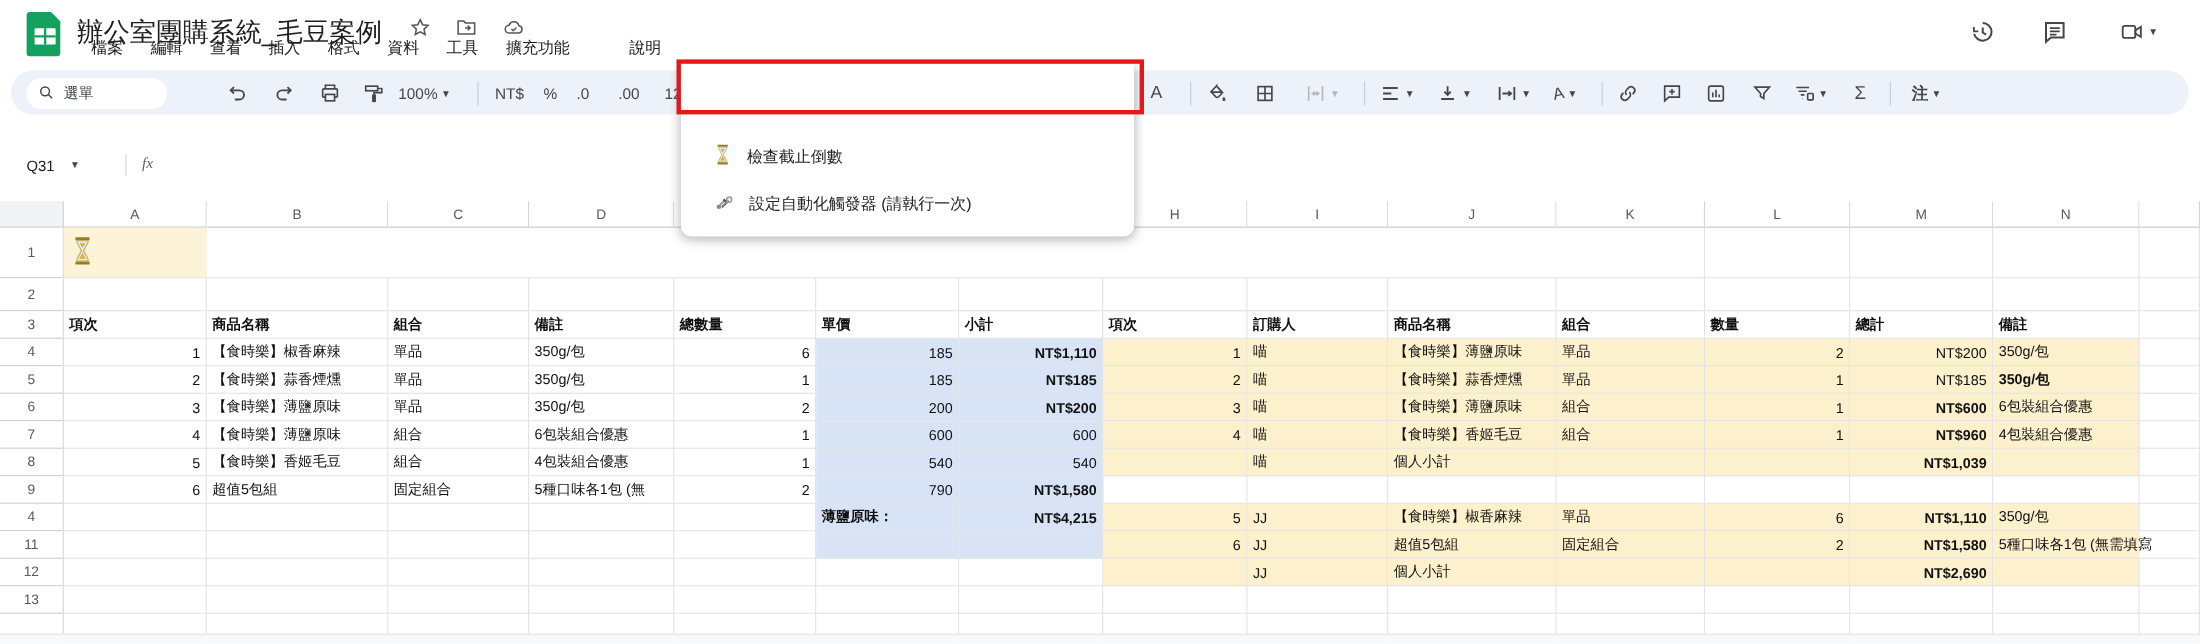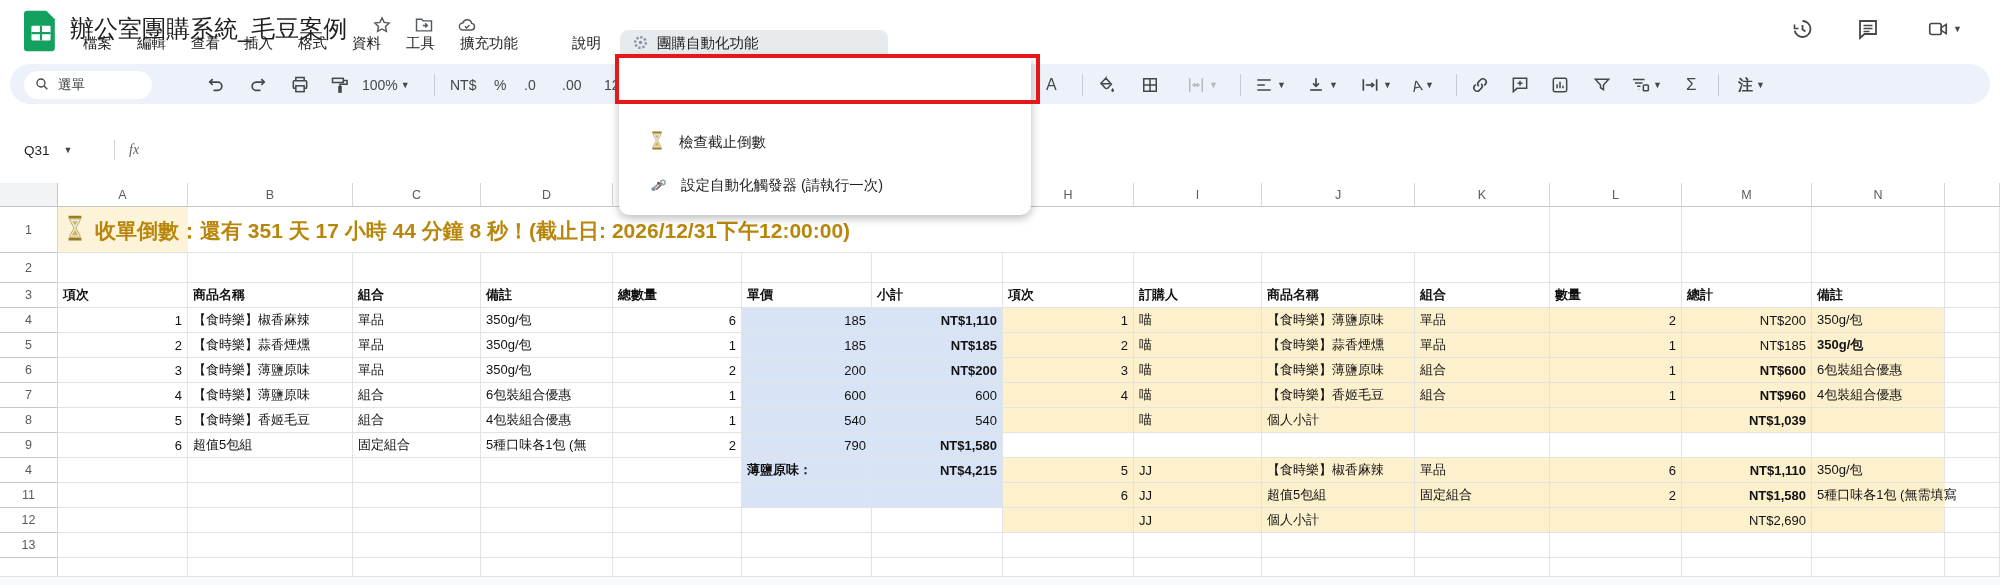--- a/index.html
+++ b/index.html
@@ -75,27 +75,20 @@
       <div class="menuitem" style="left: 83px;">檔案</div>
       <div class="menuitem" style="left: 137px;">編輯</div>
       <div class="menuitem" style="left: 191px;">查看</div>
       <div class="menuitem" style="left: 244px;">插入</div>
       <div class="menuitem" style="left: 298px;">格式</div>
       <div class="menuitem" style="left: 352px;">資料</div>
       <div class="menuitem" style="left: 406px;">工具</div>
       <div class="menuitem" style="left: 460px;">擴充功能</div>
       <div class="menuitem" style="left: 572px;">說明</div>
     </div>
-<div class="menutab">
-  <span><svg width="17" height="17" viewBox="0 0 24 24">
-          <circle cx="12" cy="12" r="7.5" fill="none" stroke="#8a8fa3" stroke-width="3.4" stroke-dasharray="3.1 2.6"></circle>
-          <circle cx="12" cy="12" r="2.4" fill="#8a8fa3"></circle>
-        </svg></span>
-  <span>團購自動化功能</span>
-</div>
 
 <div class="toolbar"></div>
 <div class="pill">
   <span><svg width="16" height="16" viewBox="0 0 24 24" fill="none" stroke="#444746" stroke-width="2">
           <circle cx="10.5" cy="10.5" r="6"></circle>
           <path d="M15 15l5 5"></path>
         </svg></span>
   <span>選單</span>
 </div>
 <div class="tbtn" style="left:206px">
@@ -449,21 +442,21 @@
       <div class="cell" style="left: 353px; top: 508px; width: 128px; height: 25px;"></div>
       <div class="cell" style="left: 481px; top: 508px; width: 132px; height: 25px;"></div>
       <div class="cell" style="left: 613px; top: 508px; width: 129px; height: 25px;"></div>
       <div class="cell" style="left: 742px; top: 508px; width: 130px; height: 25px;"></div>
       <div class="cell" style="left: 872px; top: 508px; width: 131px; height: 25px;"></div>
       <div class="cell" style="left: 1003px; top: 508px; width: 131px; height: 25px; background: rgb(253, 240, 204);"></div>
       <div class="cell" style="left: 1134px; top: 508px; width: 128px; height: 25px; background: rgb(253, 240, 204);">JJ</div>
       <div class="cell" style="left: 1262px; top: 508px; width: 153px; height: 25px; background: rgb(253, 240, 204);">個人小計</div>
       <div class="cell" style="left: 1415px; top: 508px; width: 135px; height: 25px; background: rgb(253, 240, 204);"></div>
       <div class="cell" style="left: 1550px; top: 508px; width: 132px; height: 25px; background: rgb(253, 240, 204);"></div>
-      <div class="cell" style="left: 1682px; top: 508px; width: 130px; height: 25px; background: rgb(253, 240, 204); font-weight: 400; justify-content: flex-end;">NT$2,690</div>
+      <div class="cell" style="left: 1682px; top: 508px; width: 130px; height: 25px; background: rgb(253, 240, 204); font-weight: 700; justify-content: flex-end;">NT$2,690</div>
       <div class="cell" style="left: 1812px; top: 508px; width: 133px; height: 25px; background: rgb(253, 240, 204);"></div>
       <div class="cell" style="left: 1945px; top: 508px; width: 55px; height: 25px;"></div>
       <div class="cell" style="left: 58px; top: 533px; width: 130px; height: 25px;"></div>
       <div class="cell" style="left: 188px; top: 533px; width: 165px; height: 25px;"></div>
       <div class="cell" style="left: 353px; top: 533px; width: 128px; height: 25px;"></div>
       <div class="cell" style="left: 481px; top: 533px; width: 132px; height: 25px;"></div>
       <div class="cell" style="left: 613px; top: 533px; width: 129px; height: 25px;"></div>
       <div class="cell" style="left: 742px; top: 533px; width: 130px; height: 25px;"></div>
       <div class="cell" style="left: 872px; top: 533px; width: 131px; height: 25px;"></div>
       <div class="cell" style="left: 1003px; top: 533px; width: 131px; height: 25px;"></div>
@@ -490,21 +483,20 @@
       <div class="cell" style="left: 1812px; top: 558px; width: 133px; height: 27px;"></div>
       <div class="cell" style="left: 1945px; top: 558px; width: 55px; height: 27px;"></div>
     </div>
 
 <div class="banner">
   <span><svg width="22" height="26" viewBox="0 0 24 28">
           <path d="M5 2h14M5 26h14" stroke="#9a7b22" stroke-width="3"></path>
           <path d="M6.5 4h11v2L13 14l4.5 8v2h-11v-2L11 14 6.5 6z" fill="#d9ecf8" stroke="#c9a23c" stroke-width="1"></path>
           <path d="M9 6.5h6L12 11zM12 16l3.4 6H8.6z" fill="#e2ae35"></path>
         </svg></span>
-  <span>收單倒數：還有 351 天 17 小時 44 分鐘 8 秒！(截止日: 2026/12/31下午12:00:00)</span>
 </div>
 <div class="bstrip"></div>
 
 <div class="ddpanel">
   <div class="dditem" style="top:113px;height:30px">
     <span><svg width="18" height="18" viewBox="0 0 24 24">
             <path d="M4.5 19.5l8-8" stroke="#90a4ae" stroke-width="2.6"></path>
             <path d="M9.5 19.5l8.5-8.5" stroke="#8d6e63" stroke-width="2.6"></path>
             <circle cx="18.5" cy="10" r="3" fill="none" stroke="#90a4ae" stroke-width="2"></circle>
             <rect x="3.5" y="16.5" width="5" height="4.5" rx="1" fill="#78909c"></rect>

